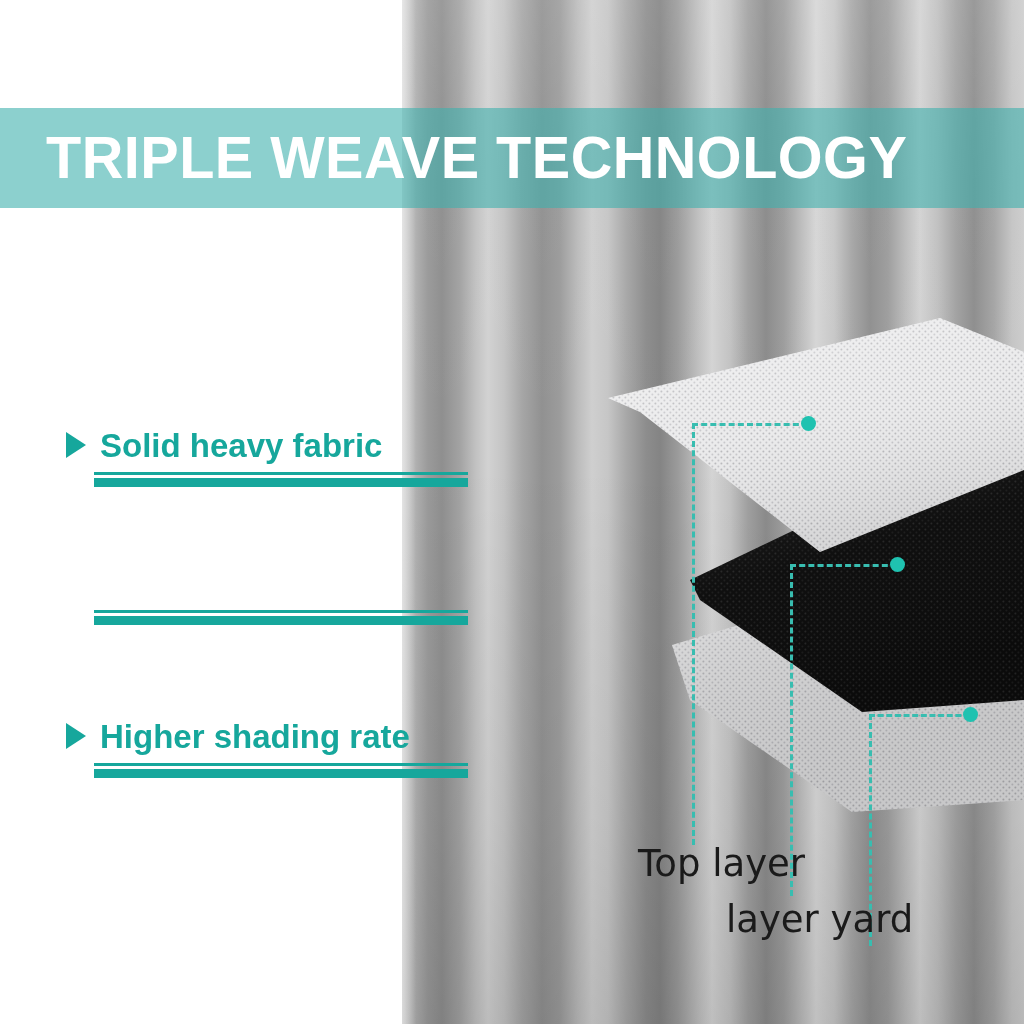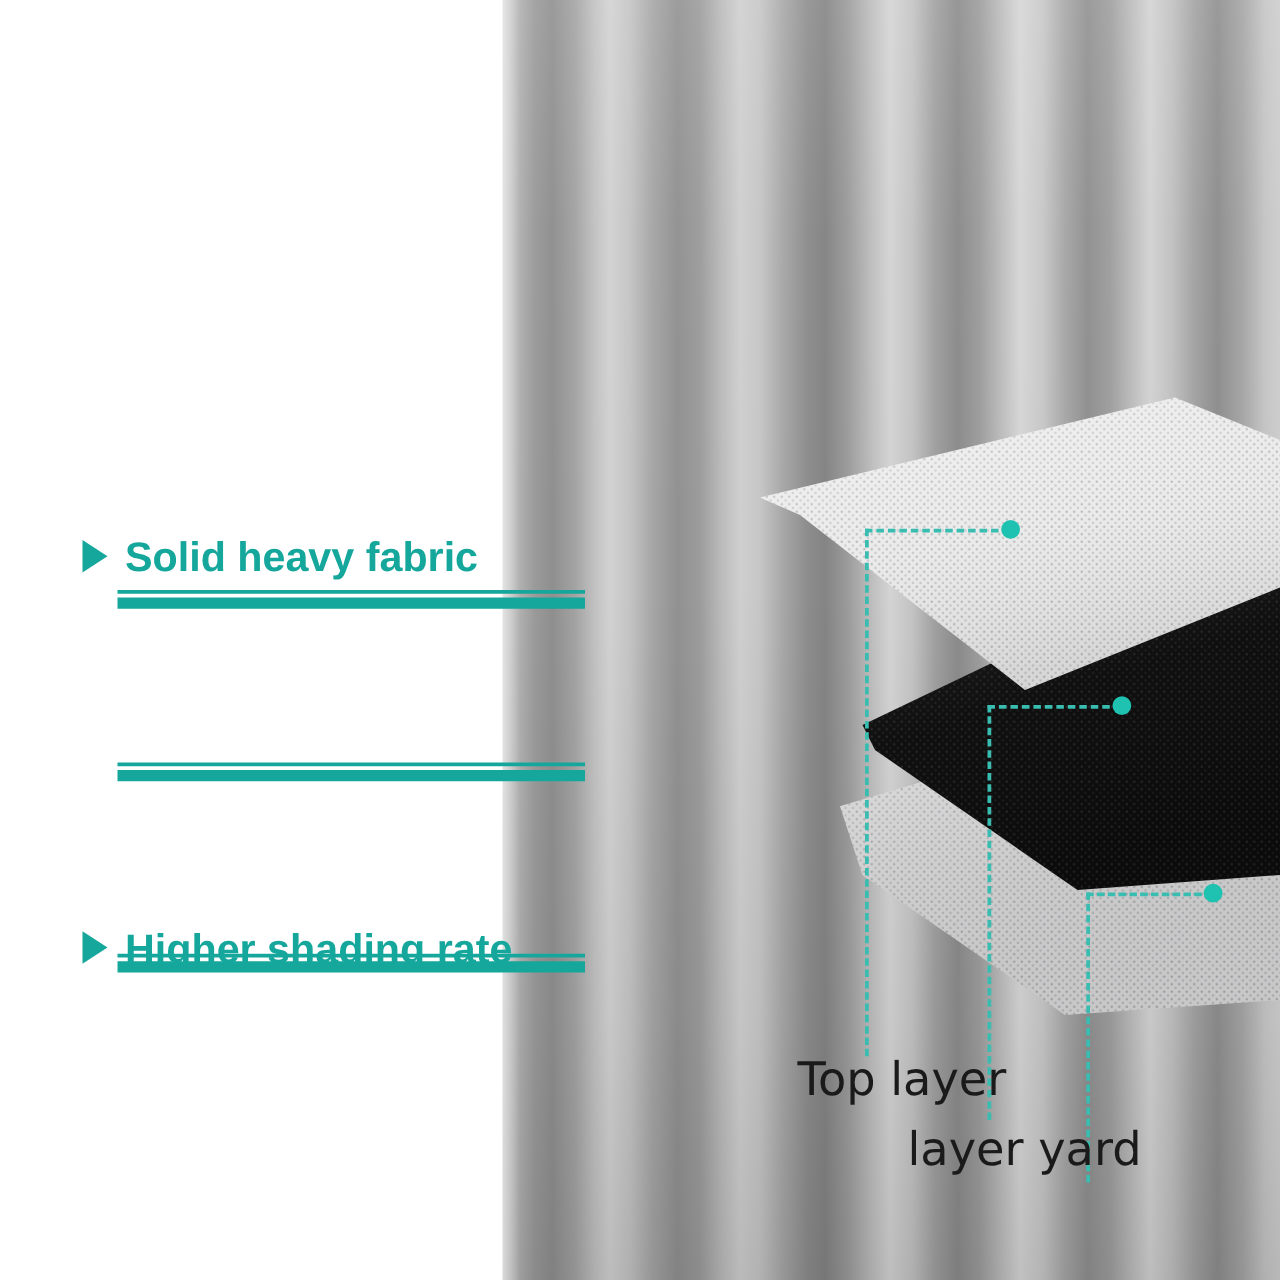--- a/index.html
+++ b/index.html
@@ -229,38 +229,41 @@
       <path d="M 690,580 L 1024,420 L 1024,700 L 862,712 L 700,600 Z" fill="url(#weaveDark)"></path>
       <path d="M 690,580 L 1024,420 L 1024,700 L 862,712 L 700,600 Z" fill="url(#topShade)" opacity="0.35"></path>
     </g>
 
     <g>
       <path d="M 608,398 L 940,318 L 1024,352 L 1024,470 L 820,552 L 640,412 Z" fill="url(#weaveLight)"></path>
       <path d="M 608,398 L 940,318 L 1024,352 L 1024,470 L 820,552 L 640,412 Z" fill="url(#topShade)"></path>
     </g>
   </svg>
 
+  <div class="banner">
+    <div class="banner-title">TRIPLE WEAVE TECHNOLOGY</div>
+  </div>
 
   <div class="feature" style="top:424px;">
     <div class="feature-row">
       <div class="bullet-icon"></div>
       <div class="feature-label">Solid heavy fabric</div>
     </div>
   </div>
   <div class="rule-group" style="top:472px;">
     <div class="rule-thin"></div>
     <div class="rule-thick"></div>
   </div>
 
   <div class="rule-group" style="top:610px;">
     <div class="rule-thin"></div>
     <div class="rule-thick"></div>
   </div>
 
-  <div class="feature" style="top:737px;">
+  <div class="feature" style="top:715px;">
     <div class="feature-row">
       <div class="bullet-icon"></div>
       <div class="feature-label">Higher shading rate</div>
     </div>
   </div>
   <div class="rule-group" style="top:763px;">
     <div class="rule-thin"></div>
     <div class="rule-thick"></div>
   </div>
 

